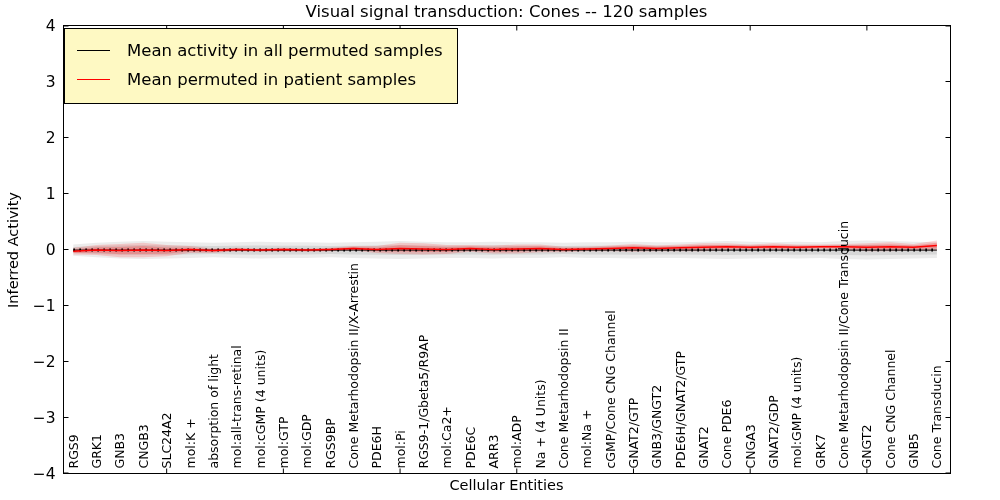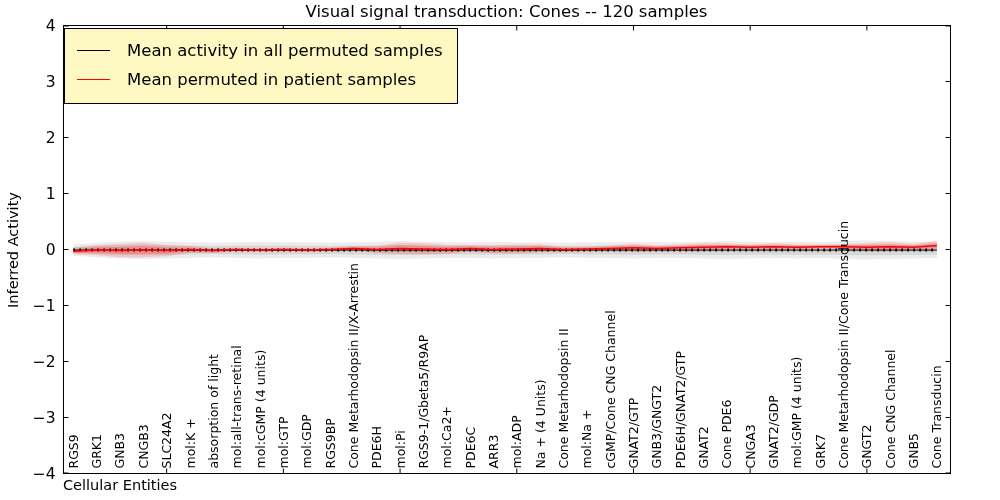--- a/index.html
+++ b/index.html
@@ -7,21 +7,21 @@
     position:relative;width:1000px;height:500px;background:#ffffff;
     font-family:"DejaVu Sans","Liberation Sans",sans-serif;color:#000;
     overflow:hidden;
   }
   #plot-svg{position:absolute;left:0;top:0;}
   .fig-title{
     position:absolute;left:63px;top:2px;width:887px;text-align:center;
     font-size:16.5px;color:#000;
   }
   .xlabel{
-    position:absolute;left:63px;top:477px;width:887px;
+    position:absolute;left:63px;top:477px;width:887px;text-align:center;
     font-size:14.5px;color:#000;
   }
   .ylabel{
     position:absolute;left:13px;top:250px;white-space:nowrap;
     transform:translate(-50%,-50%) rotate(-90deg);
     font-size:14.5px;color:#000;
   }
   .legend{
     position:absolute;left:64px;top:28px;
     background:#fef9c3;border:1.6px solid #000;

